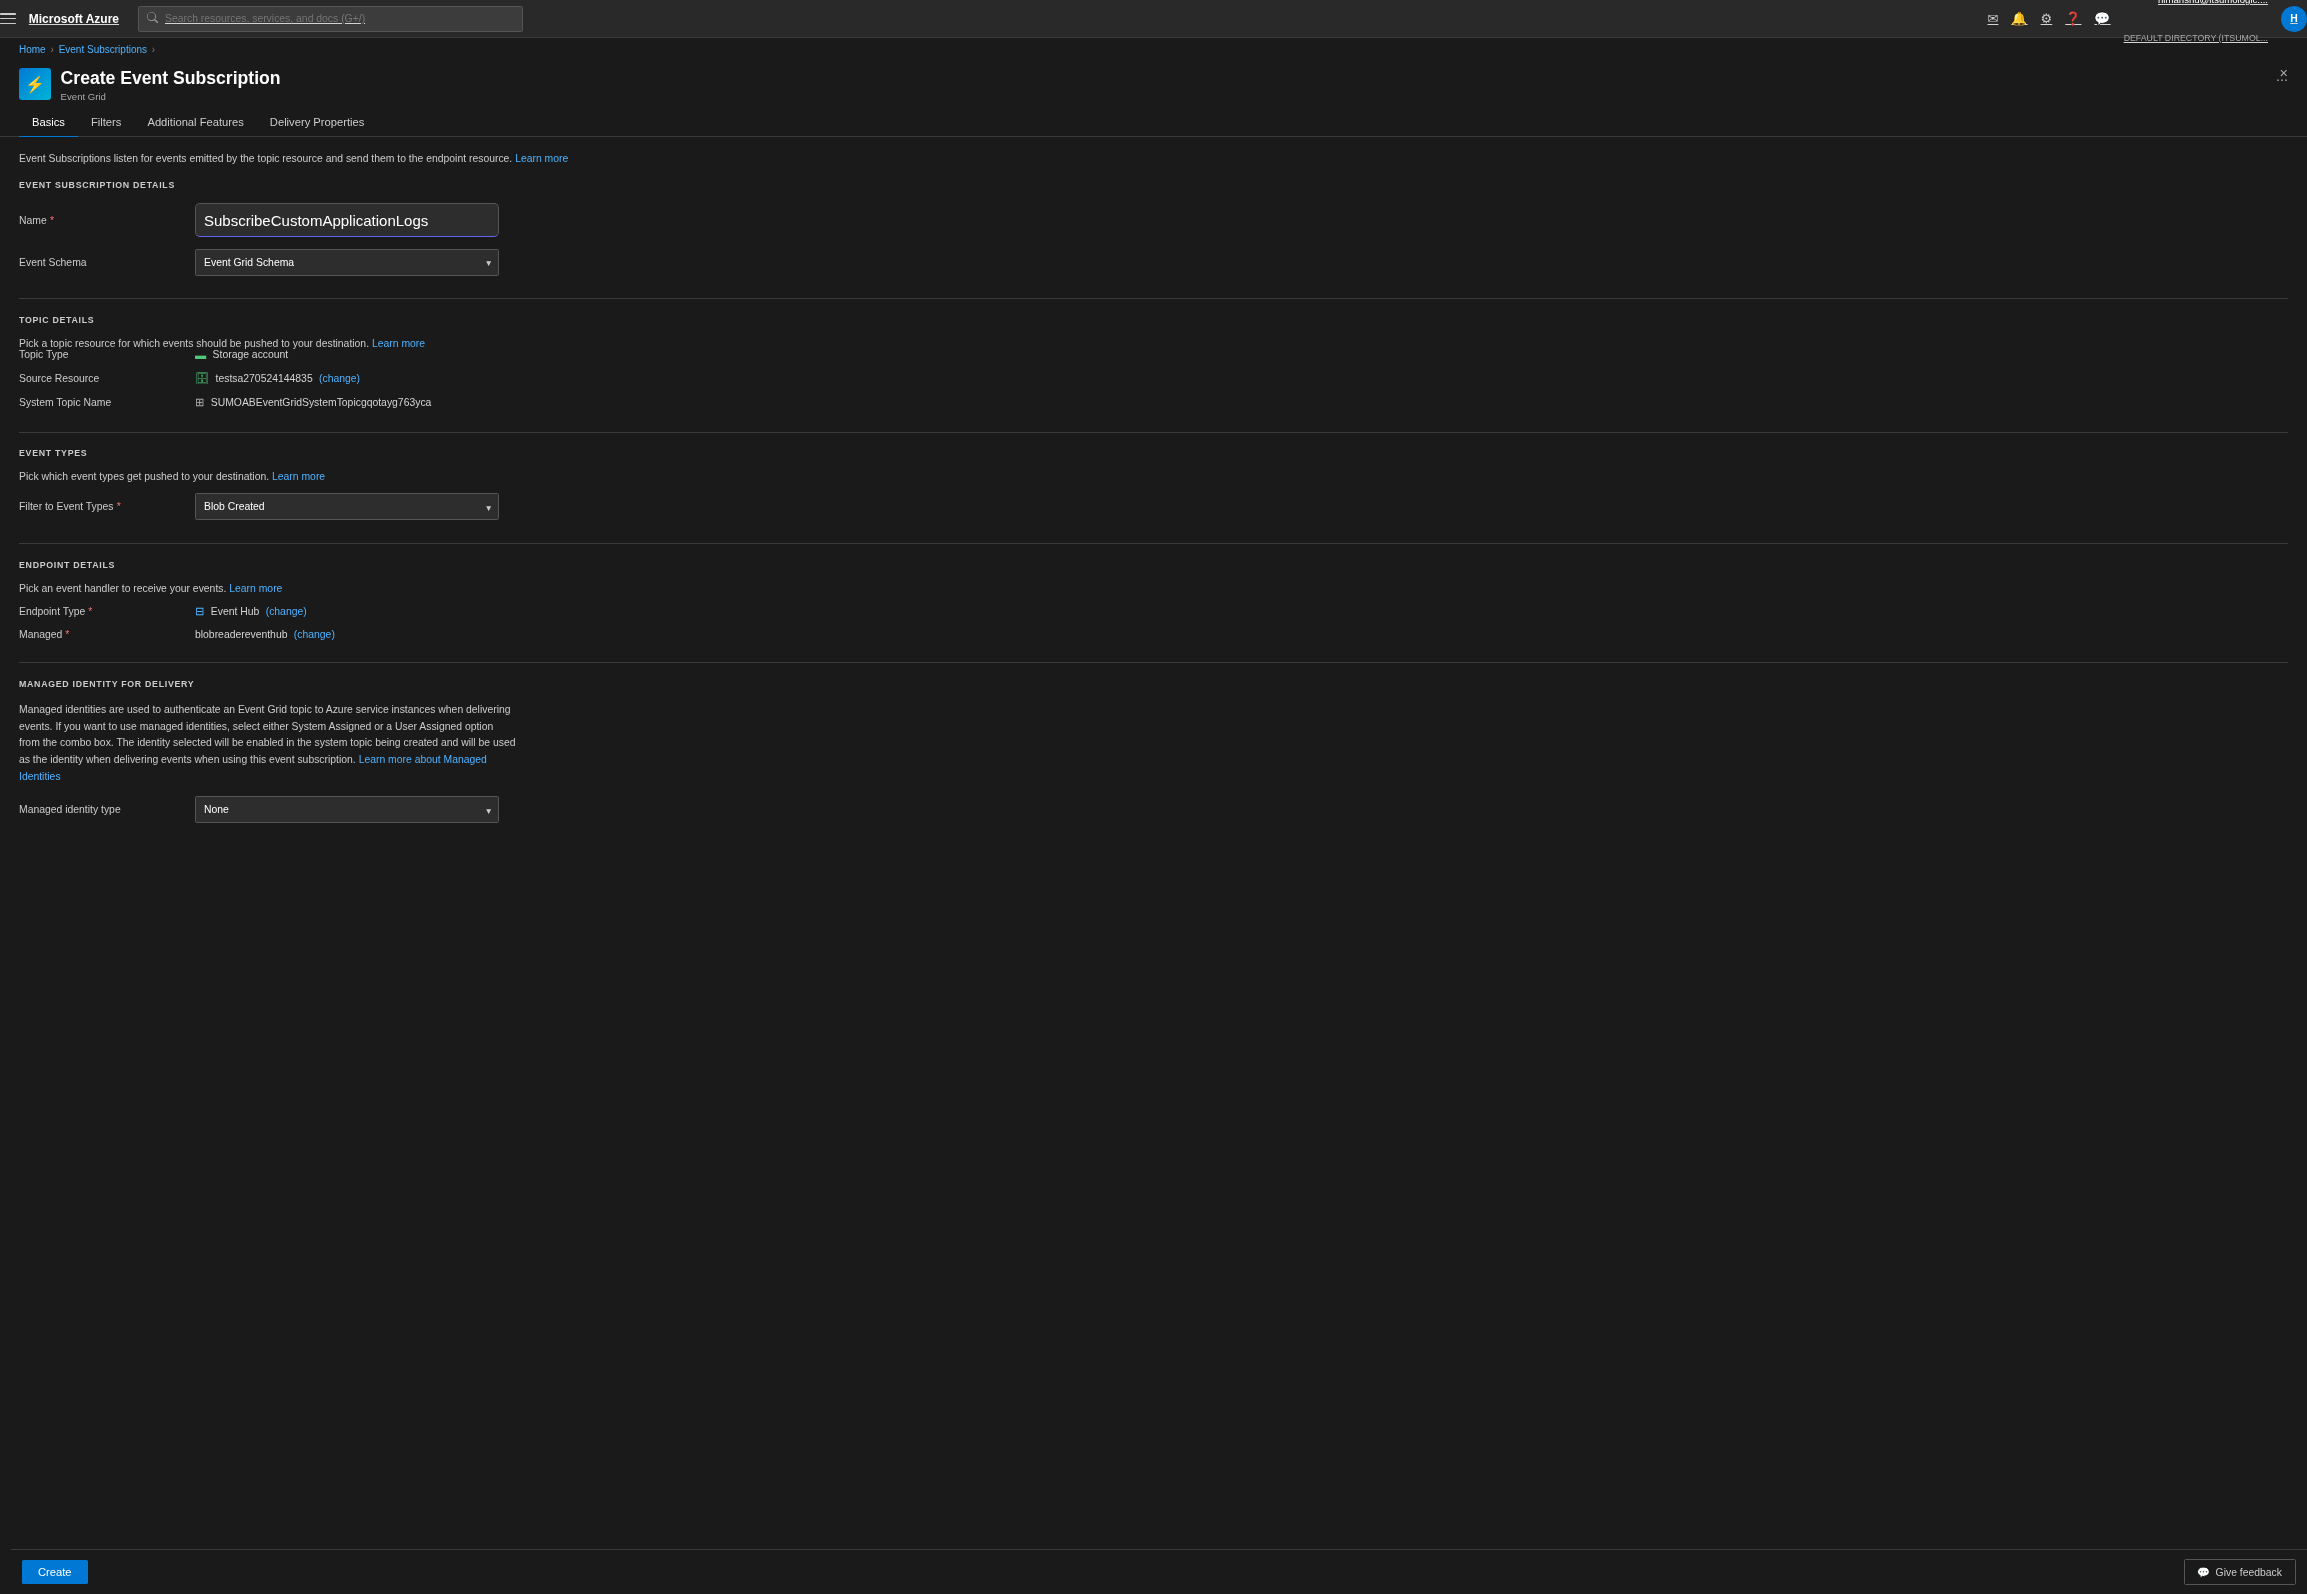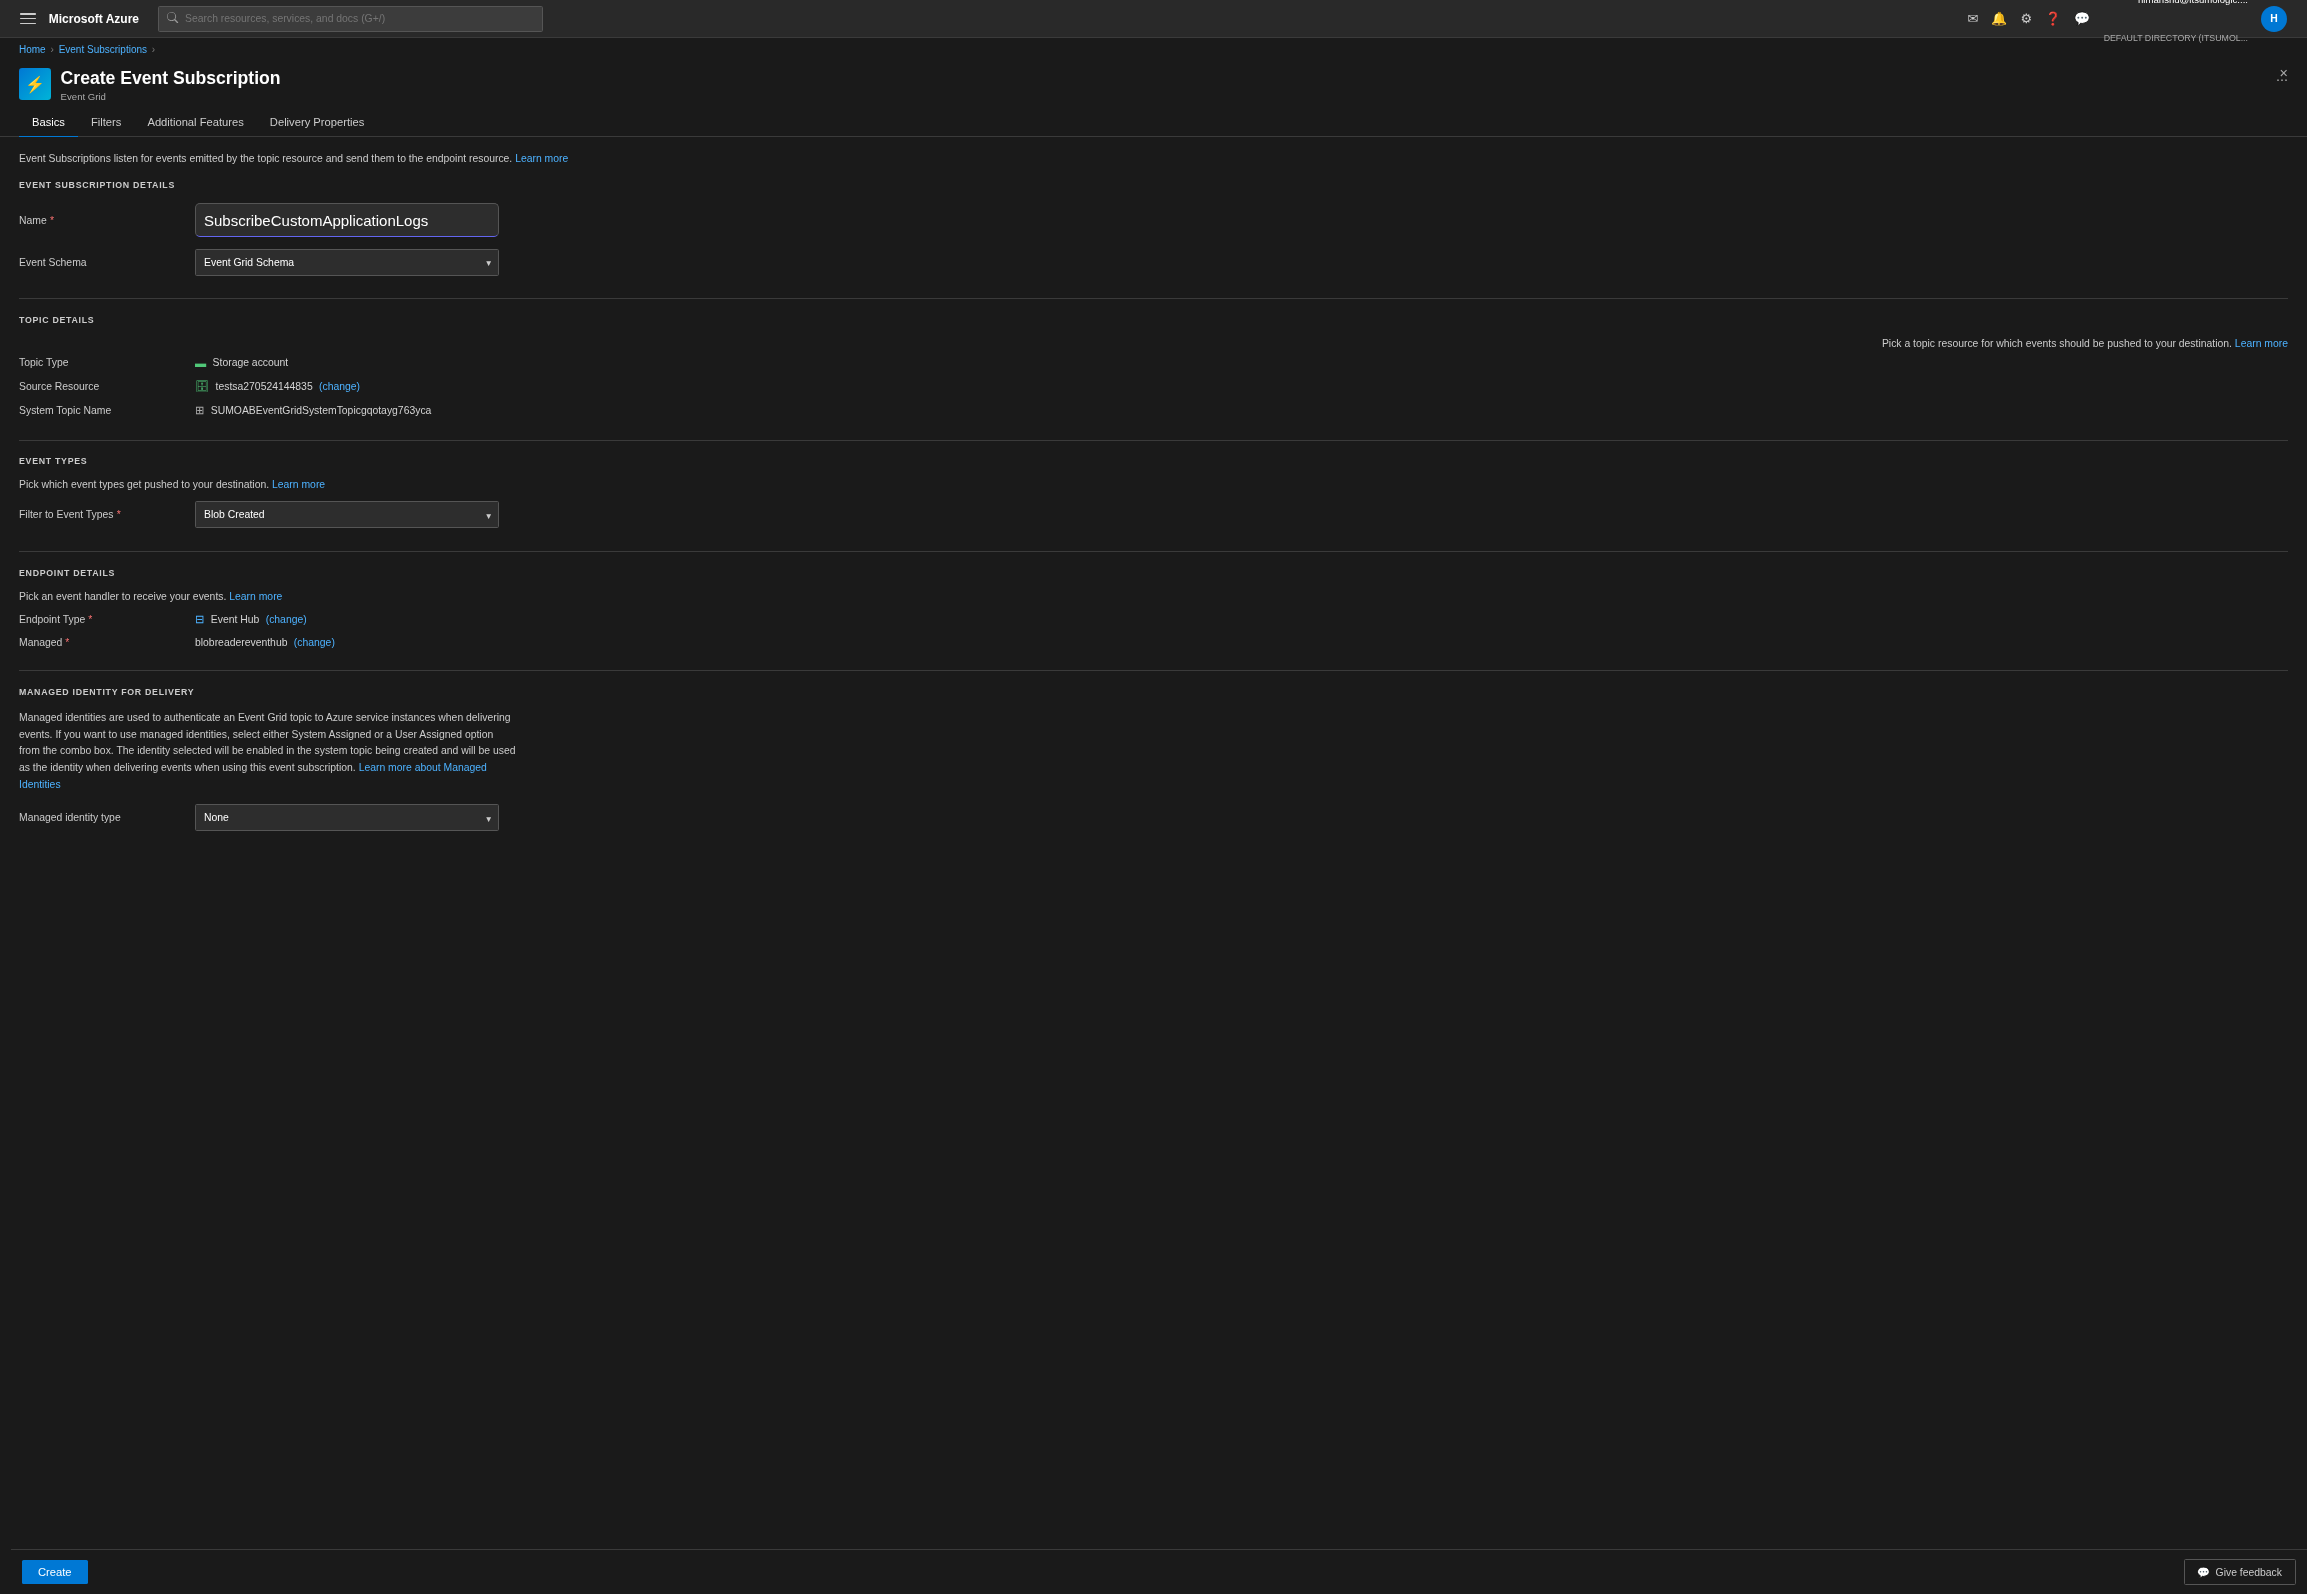--- a/index.html
+++ b/index.html
@@ -11,23 +11,24 @@
       height: 100vh;
       overflow: hidden;
     }
 
     
     .topnav {
       display: flex;
       align-items: center;
       background: #292929;
       height: 38px;
-      padding: 0 20px;
+      padding: 0 0;
       border-bottom: 0.8px solid #3a3a3a;
       gap: 6.4px;
+      text-decoration: underline;
     }
     .topnav-hamburger {
       width: 16px; height: 11.2px;
       display: flex; flex-direction: column; justify-content: space-between;
       cursor: pointer; flex-shrink: 0;
     }
     .topnav-hamburger span {
       display: block; height: 1.6px; background: #ccc; border-radius: 0.8px;
     }
     .topnav-brand {
@@ -278,21 +279,21 @@
           <span class="select-chevron">▾</span>
         </div>
       </div>
     </div>
   </div>
 
   <div class="divider"></div>
 
   <div class="section">
     <div class="section-title">TOPIC DETAILS</div>
-    <div class="info-bar" style="margin-bottom:8px;text-align:right;">
+    <div class="info-bar" style="margin-bottom:0;">
       <span>Pick a topic resource for which events should be pushed to your destination.</span>
       <a href="#">Learn more</a>
     </div>
 
     <div class="info-row">
       <div class="info-label">Topic Type</div>
       <div class="info-value">
         <span class="icon-storage">▬</span>
         <span>Storage account</span>
       </div>

